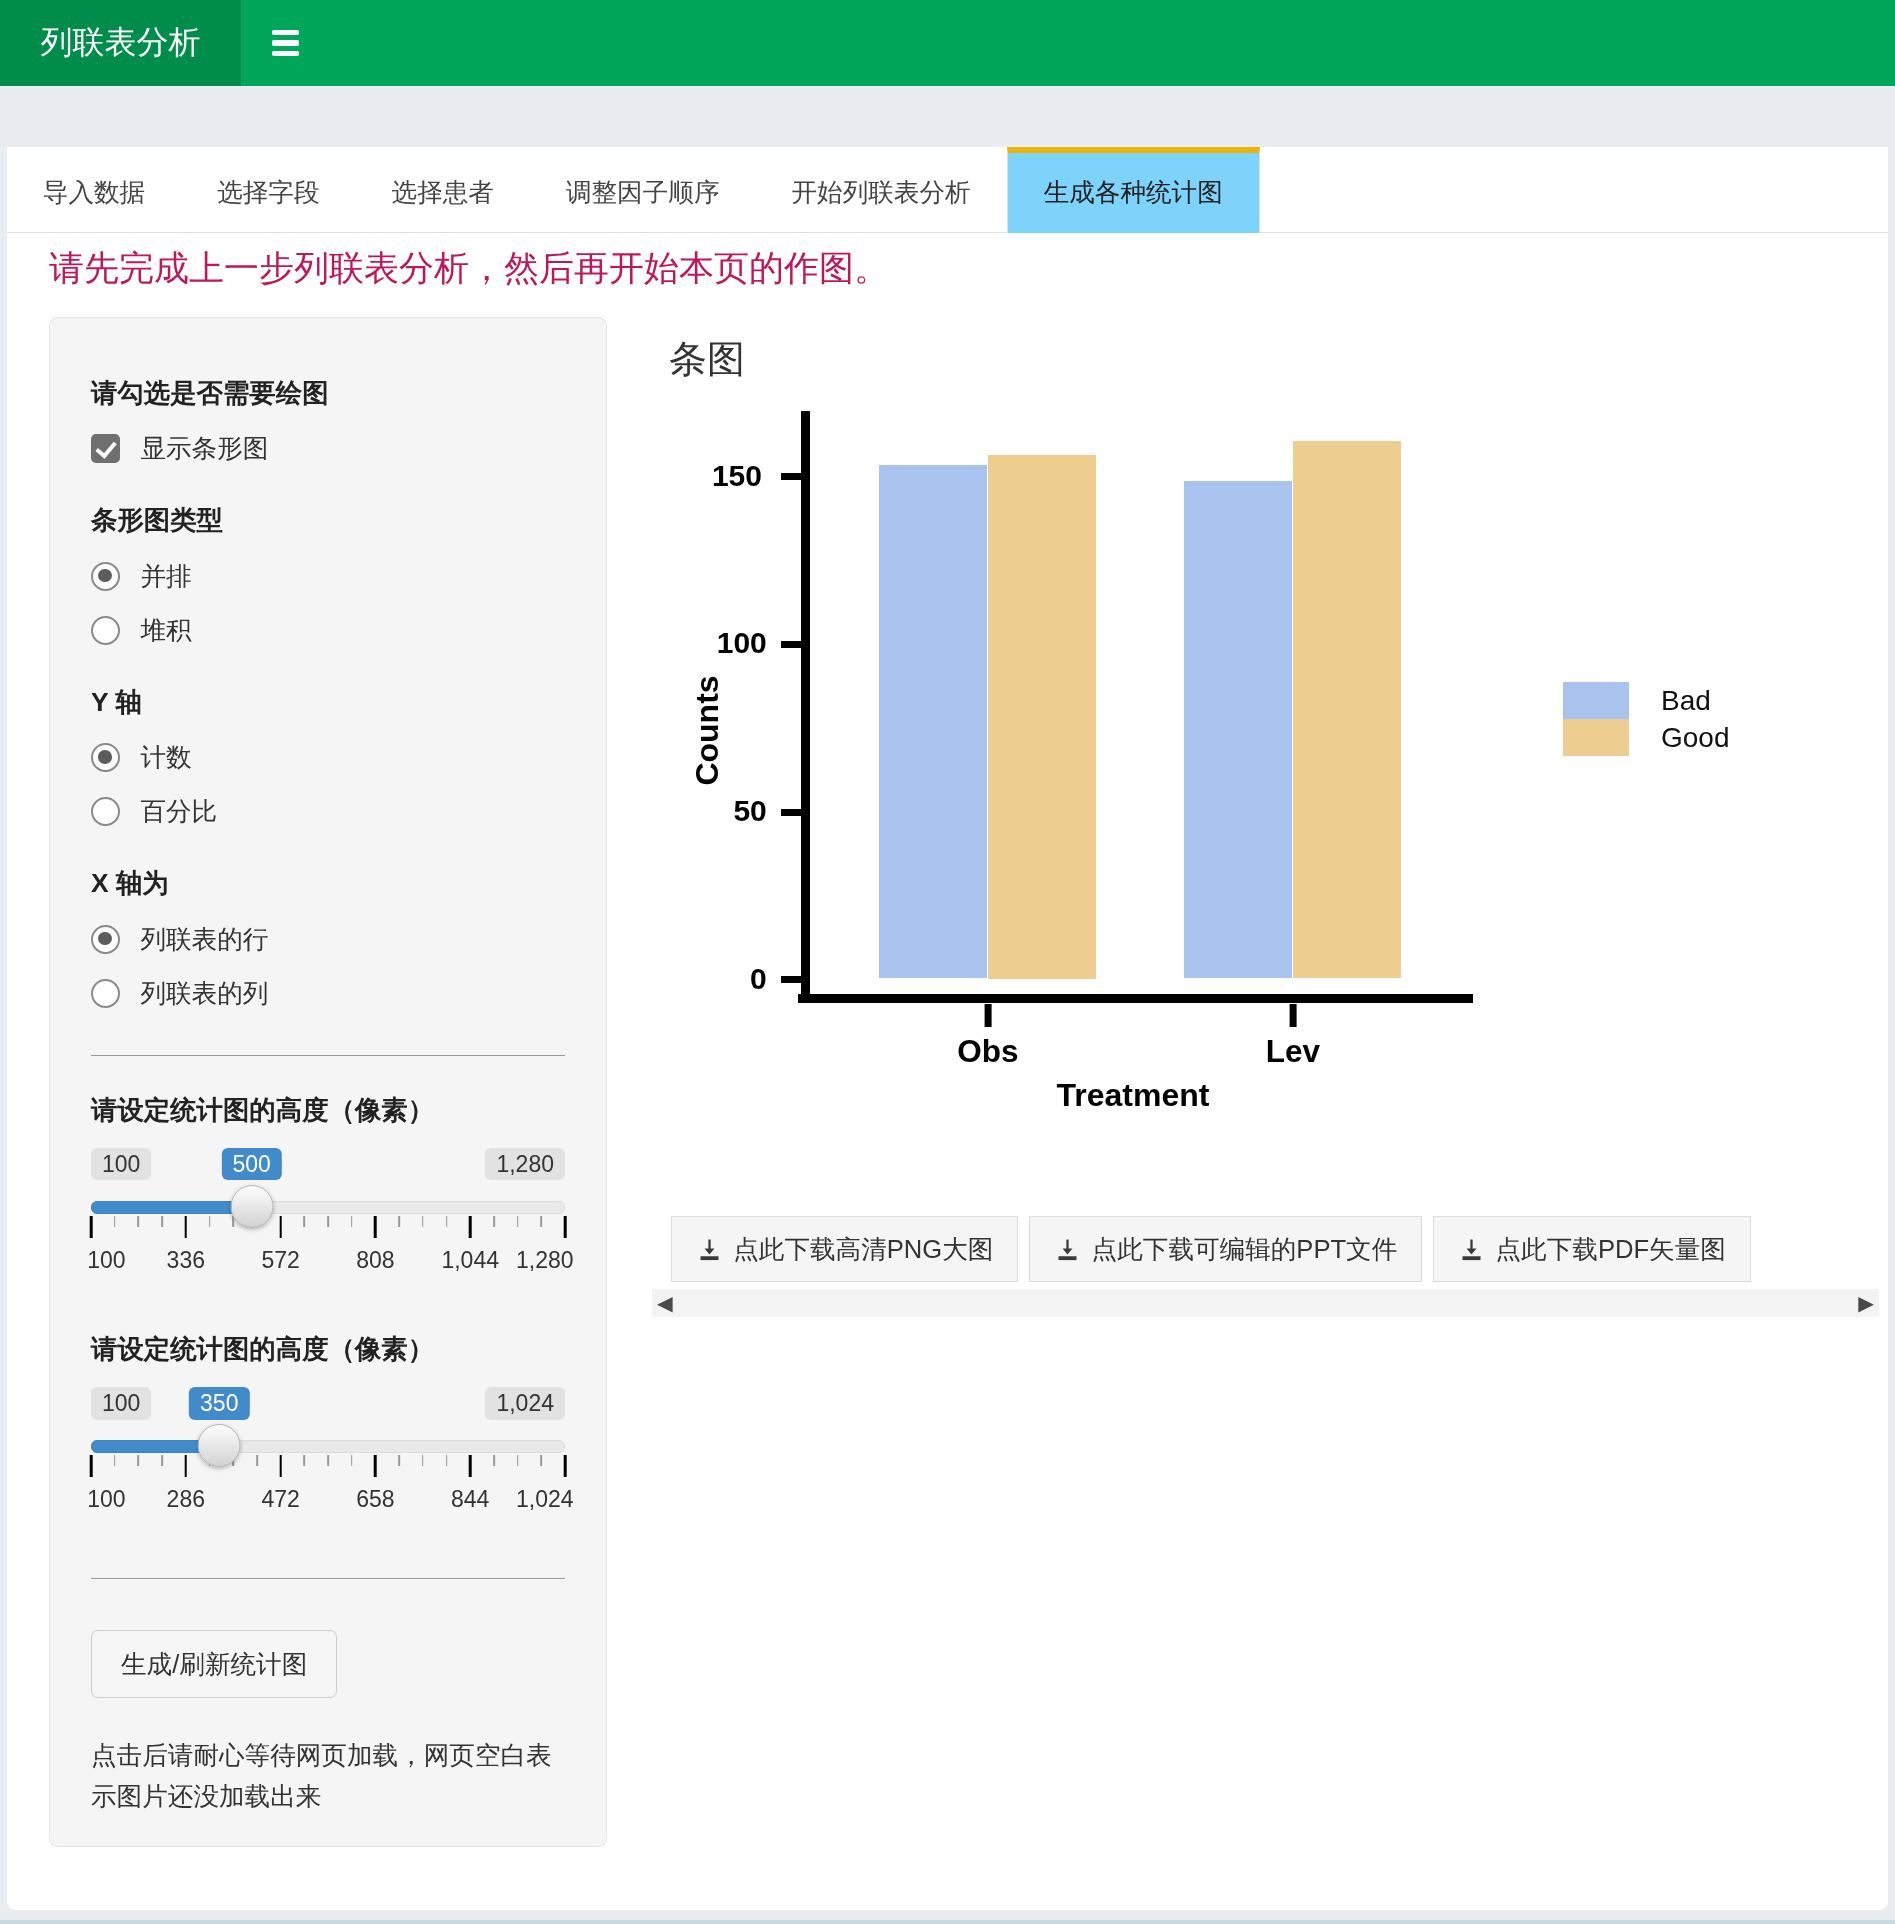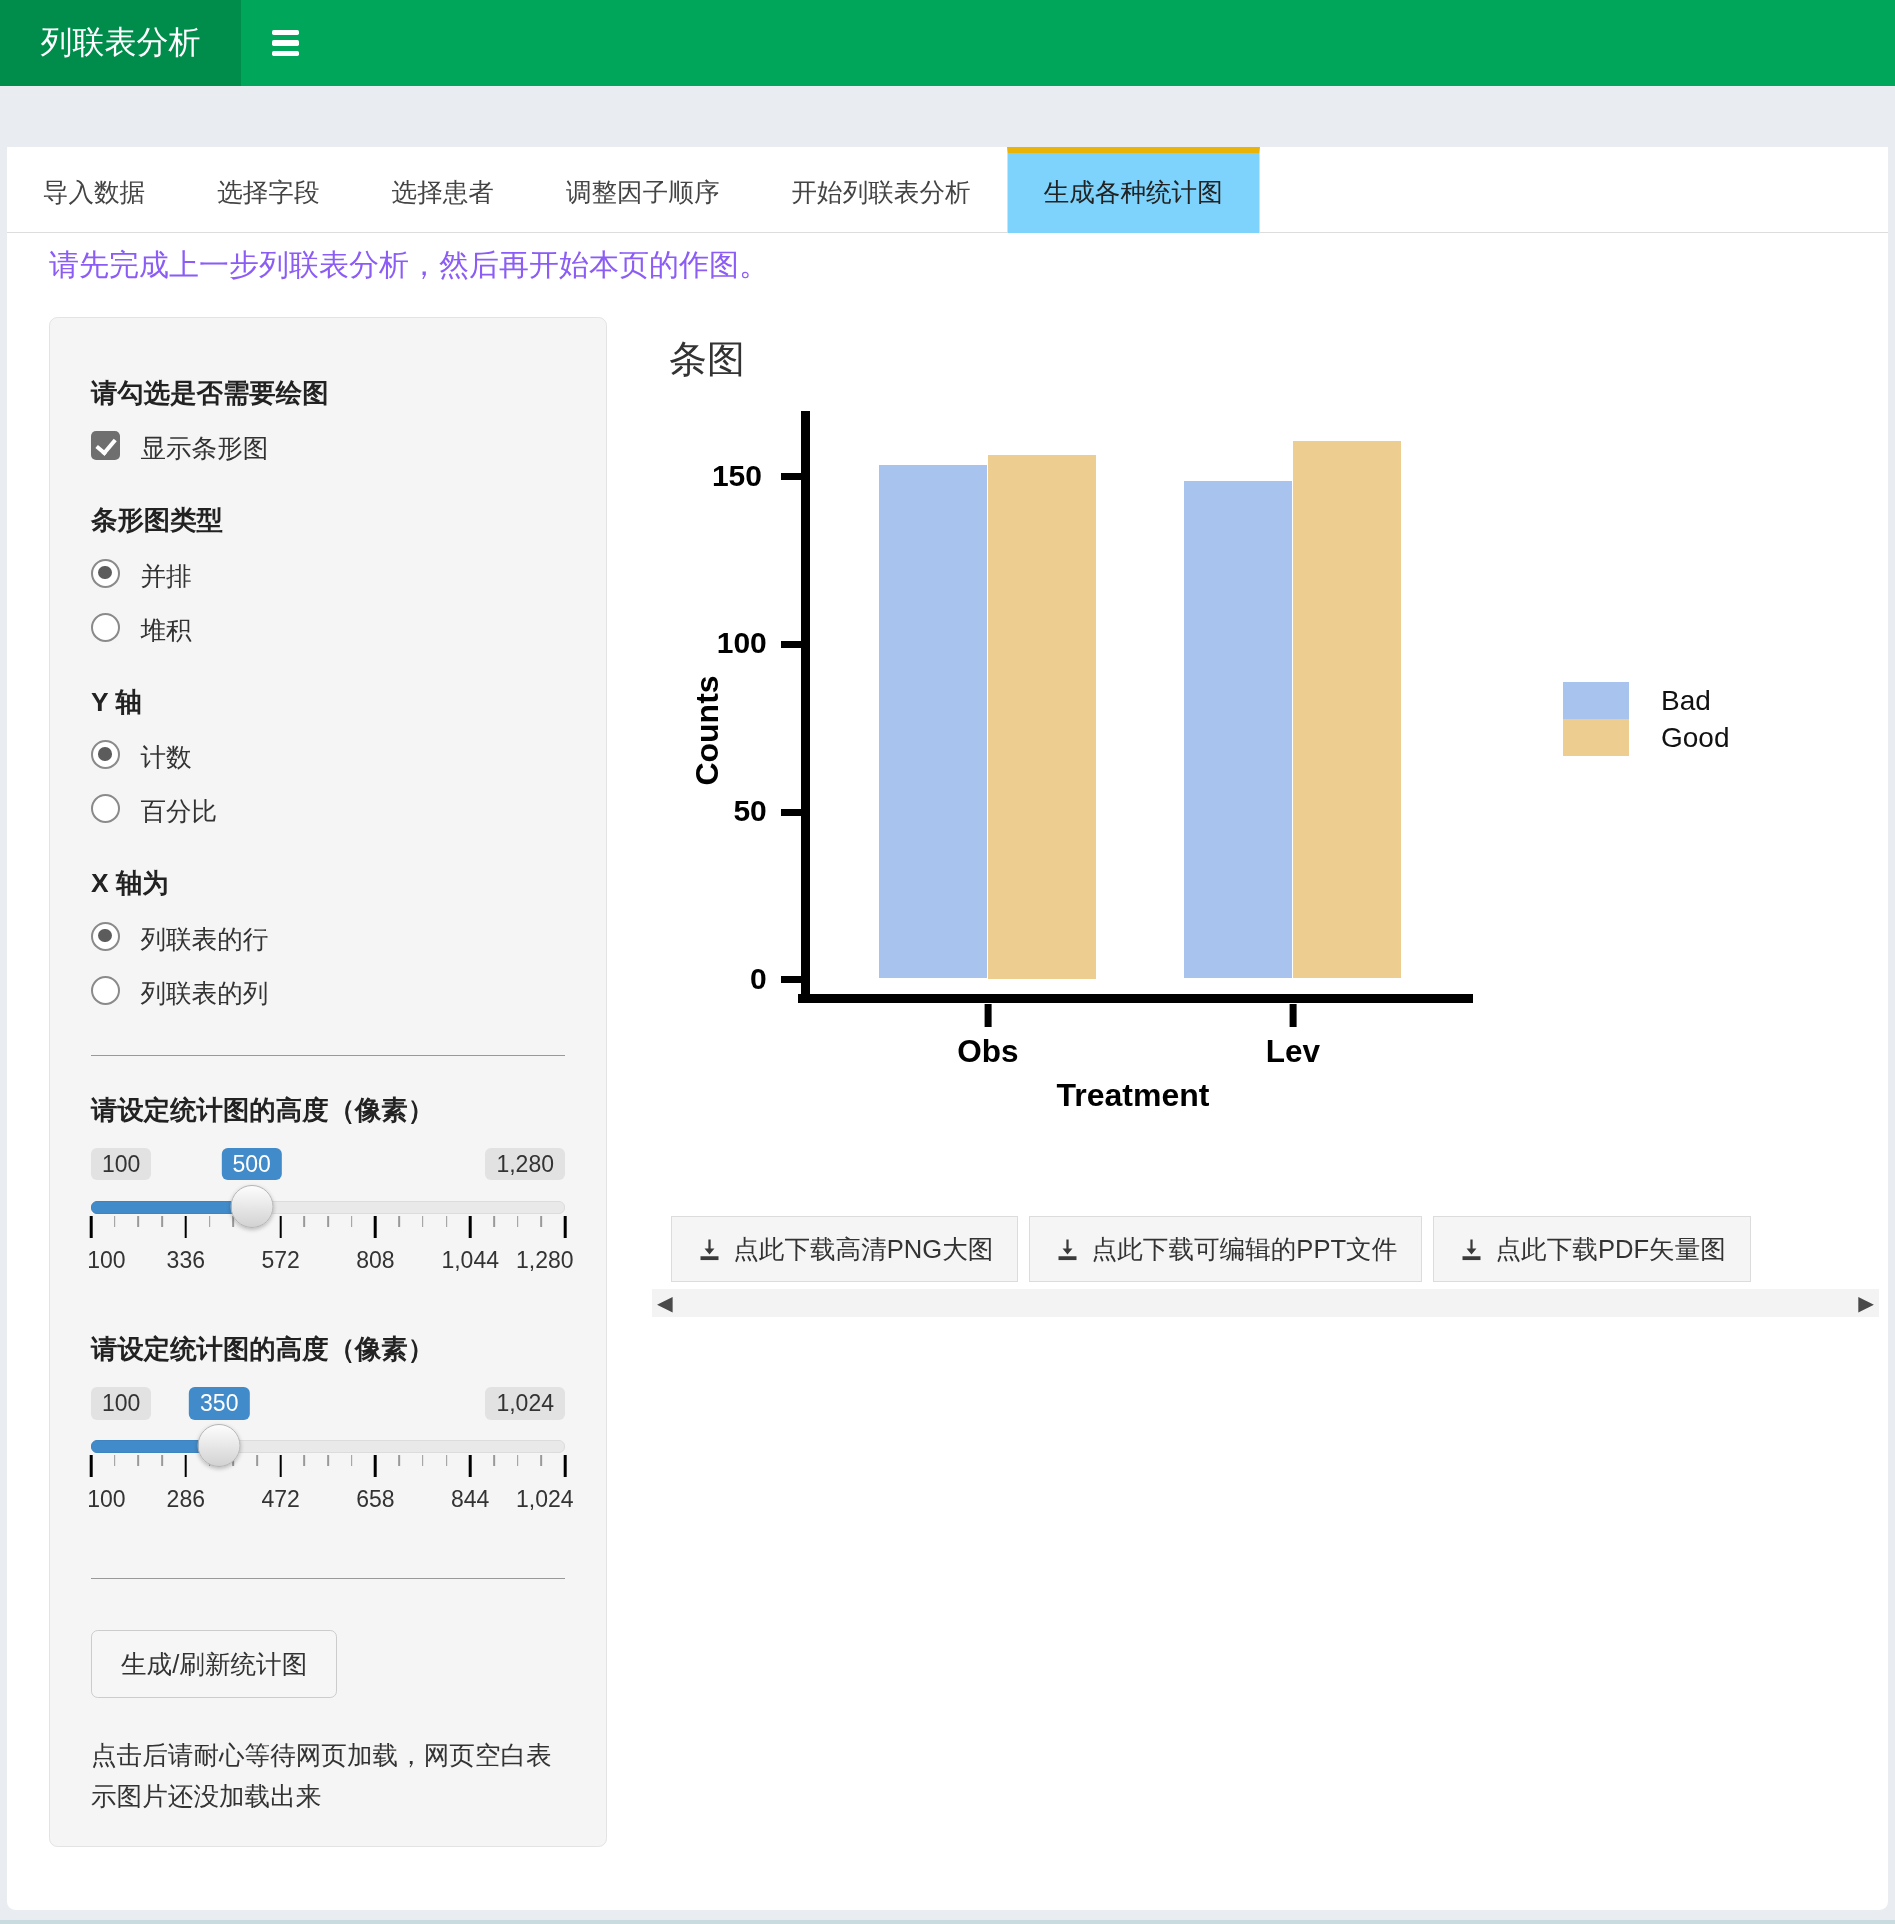--- a/index.html
+++ b/index.html
@@ -14,27 +14,27 @@
   .hamburger{margin-left:19px;width:51px;height:51px;display:flex;flex-direction:column;justify-content:center;align-items:center;gap:5.1px;cursor:pointer;}
   .hamburger i{display:block;width:26.4px;height:5.1px;background:#fff;border-radius:1.7px;}
   
   .card{position:absolute;left:6.8px;right:6.8px;top:147px;bottom:13.6px;background:#fff;border-radius:0 0 8.5px 8.5px;z-index:1;}
   .bottom-line{position:absolute;left:0;right:0;bottom:0;height:4.3px;background:#c9dbdf;z-index:0;}
   
   .tabs{position:absolute;left:6.8px;right:6.8px;top:147px;height:85px;display:flex;align-items:stretch;border-bottom:0.9px solid #ddd;z-index:6;background:#fff;}
   .tab{display:flex;align-items:center;padding:0 36px;font-size:25.6px;color:#444;cursor:pointer;border-top:6px solid transparent;}
   .tab.active{border-top:6px solid #eab308;border-left:0.9px solid #ddd;border-right:0.9px solid #ddd;margin-bottom:-0.9px;background:#7dd3fc;color:#222;}
   
-  .instruction{position:absolute;left:49px;top:245px;font-size:30px;color:#8b5cf6;z-index:6;}
+  .instruction{position:absolute;left:49px;top:245px;font-size:35px;color:#be185d;z-index:6;}
   
   .panel{position:absolute;left:49px;top:317px;width:558px;height:1530px;box-sizing:border-box;
     background:#f5f5f5;border:0.9px solid #e3e3e3;border-radius:8.5px;padding:46px 41px;z-index:6;}
   .ctl-label{font-size:26.4px;font-weight:bold;color:#222;margin:37px 0 20.4px 0;}
   .ctl-label:first-child{margin-top:12px;}
-  .opt-row{display:flex;gap:20.4px;margin:19px 0;font-size:25.6px;color:#333;cursor:pointer;}
+  .opt-row{display:flex;align-items:center;gap:20.4px;margin:19px 0;font-size:25.6px;color:#333;cursor:pointer;}
   .cbox{width:29px;height:29px;background:#6f6f6f;border-radius:5.1px;position:relative;flex:0 0 auto;}
   .cbox::after{content:"";position:absolute;left:9.4px;top:3.4px;width:7.7px;height:15.3px;border:solid #fff;border-width:0 4.3px 4.3px 0;transform:rotate(40deg);}
   .radio{width:29px;height:29px;border:2.6px solid #8a8a8a;border-radius:50%;background:#fff;position:relative;box-sizing:border-box;flex:0 0 auto;}
   .radio.sel::after{content:"";position:absolute;left:5.1px;top:5.1px;width:13.6px;height:13.6px;border-radius:50%;background:#5c5c5c;}
   .divider{border:none;border-top:1.7px solid #999;margin:44px 0 34px 0;}
   
   .irs{position:relative;height:147px;margin-top:8.5px;}
   .irs-badge{position:absolute;top:0;font-size:23px;padding:2.6px 11px;border-radius:6px;background:#e2e2e2;color:#333;}
   .irs-max{right:0;}
   .irs-from{background:#428bca;color:#fff;transform:translateX(-50%);z-index:2;}

